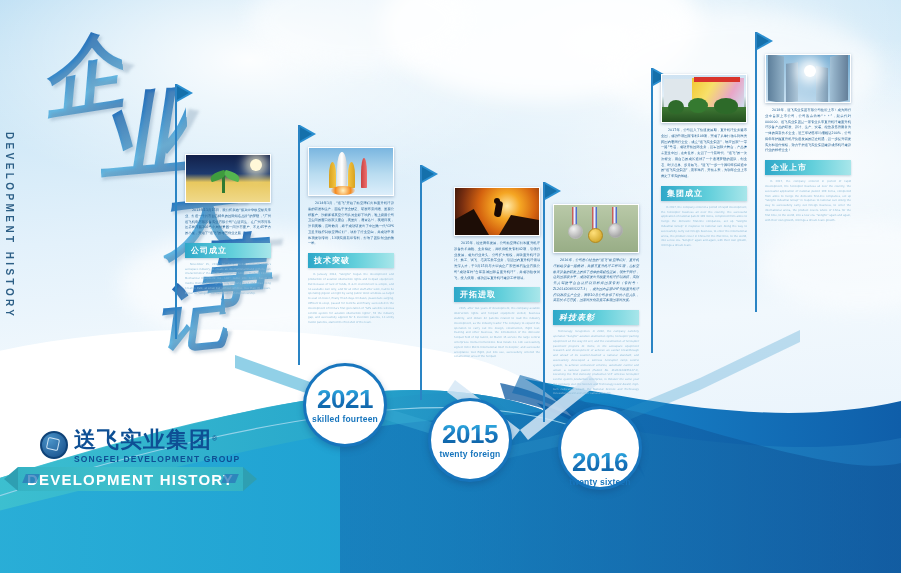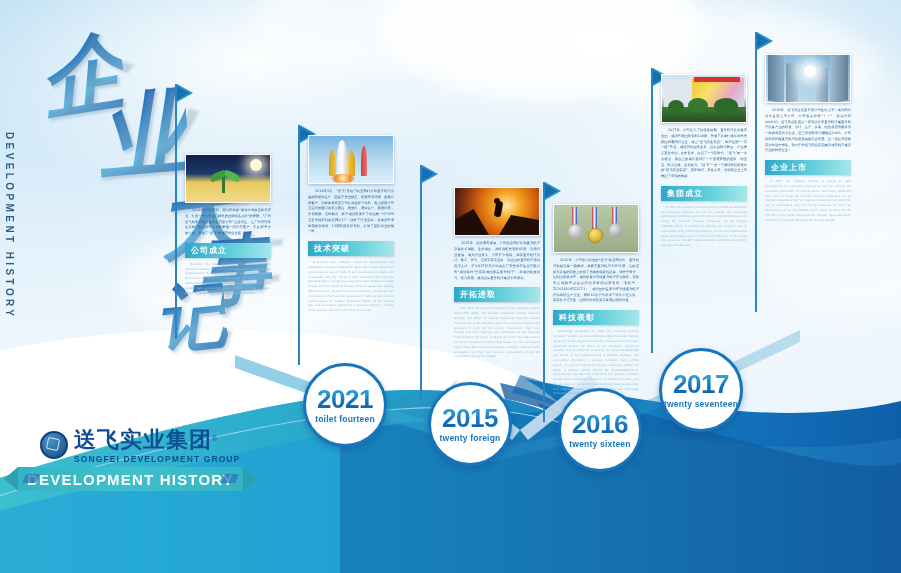--- a/index.html
+++ b/index.html
@@ -204,21 +204,21 @@
       <div class="panel-text">2013年11月15日，我们怀揣着“振兴中华航空航天事业、打造一个具有自己特色的国际知名品牌”的梦想，“广州送飞机电有限设备实业有限公司”在运而生。在广州市海珠区赤岗西路266号小局创景园一间没有窗户、不足45平方的小屋，开始了“送飞”的艰苦创业之路。</div>
       <div class="panel-head">公司成立</div>
       <div class="panel-text-en">November 15, 2013, we carry "revitalization of China's aerospace industry, to create an international brand with its own characteristics" the dream, "Guangzhou Songfei Zhuhang Electro-Mechanical Equipment Co., Ltd." came into being. Based in Haizhu District ofGuangzhou City Chigang Road 266, Xiao Cong Creative Park, at small but without window, less than 45 square, began on "songfei" the hard road of entrepreneurship.</div>
     </div>
   </div>
 
   <div class="panel" style="left:298px;top:125px;">
     <div class="flagpole" style="height:240px;"></div>
     <div class="flag"></div>
     <div class="flag-in"></div>
-    <div class="panel-body" style="top:10px;">
+    <div class="panel-body" style="top:22px;">
       <div class="panel-photo" style="background:linear-gradient(180deg,#7ab6e0 0%,#b9dcf0 55%,#dceefb 100%);">
         <div style="position:absolute;left:28px;top:4px;width:10px;height:34px;border-radius:50% 50% 8% 8%;background:linear-gradient(90deg,#e8e8e8,#ffffff,#cfcfcf);"></div>
         <div style="position:absolute;left:20px;top:14px;width:7px;height:26px;border-radius:50% 50% 6% 6%;background:linear-gradient(90deg,#d8a21f,#f5c542);"></div>
         <div style="position:absolute;left:39px;top:14px;width:7px;height:26px;border-radius:50% 50% 6% 6%;background:linear-gradient(90deg,#f5c542,#d8a21f);"></div>
         <div style="position:absolute;left:52px;top:10px;width:6px;height:30px;border-radius:50% 50% 6% 6%;background:linear-gradient(90deg,#c94040,#ef7070);"></div>
         <div style="position:absolute;left:22px;top:38px;width:24px;height:9px;border-radius:50%;background:radial-gradient(circle,#fff3c4,#f58a1f 60%,rgba(245,138,31,0) 100%);"></div>
       </div>
       <div class="panel-text">2014年1月，“送飞”开始了航空障碍灯和直升机坪设备的研发和生产。面临于资金缺乏、研发环境简陋、重要公积客户、没能够将其空公司从员全部下地后，唯上级用公司卫生间的窗口做家义窗台，夜里灯，通霄达旦，夜继日夜，没日夜晚，历时数月，终于成功研发出了中国第一代“GPS卫星无线控制航空障碍灯”，填补了行业空白，并成功申请和项发明专利，13项实用新型专利，打响了团队创业的第一枪。</div>
       <div class="panel-head">技术突破</div>
       <div class="panel-text-en">In January 2014, "Songfei" began the development and production of aviation obstruction lights and helipad equipment. But because of lack of funds, R &amp; D environment is simple, and no available own only, and for all other staff after work, had to be operating pigeon at night by using public toilet windows as target to seat on tower, finally finish days till dawn, passionate surging, difficult to sleep, passed for months and finally succeeded in the development of China's first generation of "GPS satellite wireless control system for aviation obstruction lights", fill the industry gap, and successfully applied for 6 invention patents, 13 utility model patents, started the first shot of the team.</div>
@@ -239,21 +239,21 @@
       <div class="panel-text">2015年，经过两年发展，公司航空障碍灯和直升机坪设备技术娴熟、业务稳定，并取得相关专利42项，引领行业发展，成为行业龙头。公司扩大规模，并吸直升机坪设计、施工、试飞、培训等批等业务，引进国内直升机坪领域资深人才，于3月15日与大型央企广东恒基石油业有限公司“成功签约”合签新城国际首直升机坪”，并成功验收试飞，投入使用，成功进军直升机坪建设工程领域。</div>
       <div class="panel-head">开拓进取</div>
       <div class="panel-text-en">2015, after two years of development, the company aviation obstruction lights and helipad equipment skilled, business stability, and obtain 42 patents related to lead the industry development, as the industry leader. The company to expand the operation to carry out the design, construction, flight test, training and other business, the introduction of the domestic helipad field of top talent, on March 15 service the large central enterprises Hentai Cornerstone Real Estate Co. Ltd. successfully signed Hefei Metro International Roof Helicopter, and successful acceptance test flight, put into use, successfully entered the construction area of the helipad.</div>
     </div>
   </div>
 
   <div class="panel" style="left:543px;top:182px;">
     <div class="flagpole" style="height:240px;"></div>
     <div class="flag"></div>
     <div class="flag-in"></div>
-    <div class="panel-body" style="top:22px;">
+    <div class="panel-body" style="top:22px;font-style:italic;">
       <div class="panel-photo" style="background:linear-gradient(180deg,#b9c9a8 0%,#98ad86 100%);">
         <div style="position:absolute;left:18px;top:2px;width:5px;height:18px;background:linear-gradient(90deg,#c0392b,#eef,#2b4fc0);"></div>
         <div style="position:absolute;left:14px;top:19px;width:13px;height:13px;border-radius:50%;background:radial-gradient(circle at 35% 30%,#f2f2f2,#9a9a9a);border:1px solid #bbb;"></div>
         <div style="position:absolute;left:38px;top:2px;width:5px;height:22px;background:linear-gradient(90deg,#c0392b,#eef,#2b4fc0);"></div>
         <div style="position:absolute;left:34px;top:23px;width:13px;height:13px;border-radius:50%;background:radial-gradient(circle at 35% 30%,#ffe07a,#c79a18);border:1px solid #b5891a;"></div>
         <div style="position:absolute;left:58px;top:2px;width:5px;height:17px;background:linear-gradient(90deg,#c0392b,#eef,#2b4fc0);"></div>
         <div style="position:absolute;left:54px;top:18px;width:13px;height:13px;border-radius:50%;background:radial-gradient(circle at 35% 30%,#eaeaea,#8f8f8f);border:1px solid #b0b0b0;"></div>
       </div>
       <div class="panel-text">2016年，公司悉心经营的“送飞”航空障碍灯、直升机坪航站设备一路畅销，并拥有直升机坪工程31项，在航空航天设备的研发上的得了总体的突破性进展，领先于同行，达到国家级水平，成功研发出无线直升机坪控制系统，实现无人驾驶平台自动控制目标得国家专利（专利号：ZL201420855127.3），成为国内首家VHF无线直升机坪控制系统生产企业，同年10月公司获得了科技小巨人队，高新技术培育奖，国家科技创新奖等多项国家科技奖。</div>
       <div class="panel-head">科技表彰</div>
@@ -294,33 +294,29 @@
         <div style="position:absolute;left:38px;top:10px;width:12px;height:12px;border-radius:50%;background:#ffffff;box-shadow:0 0 12px 7px rgba(255,255,255,.9);"></div>
       </div>
       <div class="panel-text">2018年，送飞实业集团有限公司挂牌上市！成为同行业中首家上市公司，公司股票简称“＊＊”，股票代码000000。送飞实业集团是一家专业从事直升机坪建直升机坪设备产品的研发、设计、生产、安装、经营及售后服务为一体的高新技术企业，近三年销售年均增幅达200%，公司将年年把握直升机坪快速发展的历史机遇，进一步提升研发实力和运作规模，致力于把送飞实业集团建设成伟机坪建设行业的标杆企业！</div>
       <div class="panel-head">企业上市</div>
       <div class="panel-text-en">In 2017, the company entered in period of rapid development, the helicopter business all over the country, the successful application of national patent 109 items, completed from alone to merge the domestic first-line companies, set up "Songfei Industrial Group" in response to national call. Along the way to successfully carry out foreign business, to enter the international arena, the product covers whole of China for the first time, to the world, into a new era. "Songfei" again and again, with their own growth, it brings a dream team growth.</div>
     </div>
   </div>
 
   <div class="year" style="left:303px;top:363px;">
     <div class="num">2021</div>
-    <div class="sub">toilet fourteen</div>
-  </div>
-  <div class="year" style="left:428px;top:382px;">
+    <div class="sub">skilled fourteen</div>
+  </div>
+  <div class="year" style="left:428px;top:398px;">
     <div class="num">2015</div>
     <div class="sub">twenty foreign</div>
   </div>
-  <div class="year" style="left:558px;top:388px;">
+  <div class="year" style="left:558px;top:406px;justify-content:flex-end;">
     <div class="num">2016</div>
     <div class="sub">twenty sixteen</div>
-  </div>
-  <div class="year" style="left:659px;top:348px;">
-    <div class="num">2017</div>
-    <div class="sub">twenty seventeen</div>
   </div>
 
   <div id="logo-plate">
     <div id="logo-row">
       <div id="logo-mark"></div>
       <div>
         <div>
           <span id="logo-cn">送飞实业集团</span><span id="logo-reg">®</span>
         </div>
         <div id="logo-en">SONGFEI DEVELOPMENT GROUP</div>

